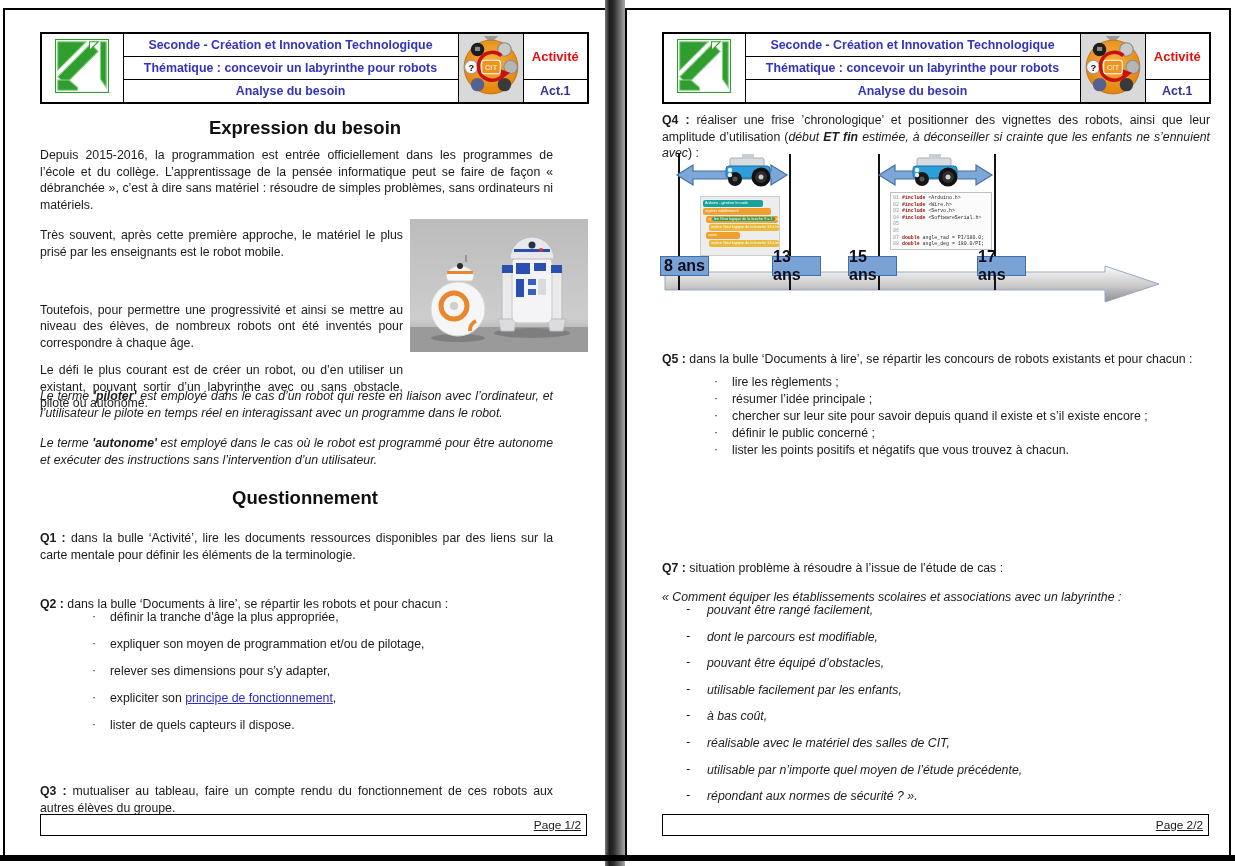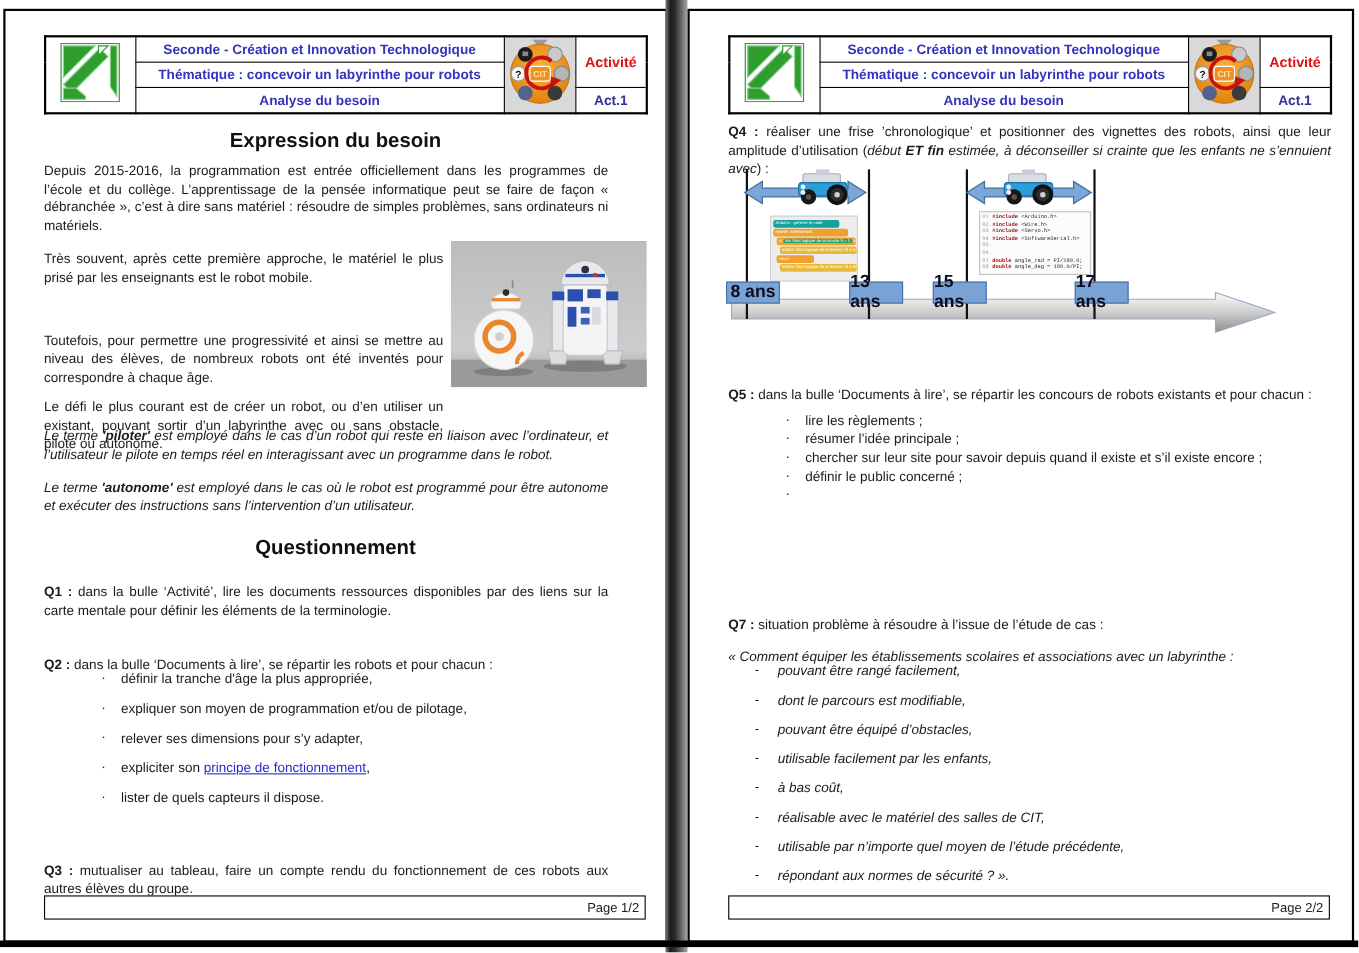--- a/index.html
+++ b/index.html
@@ -29,21 +29,21 @@
   ul.blist{position:absolute;left:85px;margin:0;padding:0;list-style:none;}
   ul.blist li{position:relative;padding-left:20px;font-size:12.3px;line-height:16.3px;text-align:left;}
   ul.blist li .mk{position:absolute;left:2px;top:-1px;}
   ul.q2list li{margin-bottom:10.7px;}
   ul.q5list li{margin-bottom:0.7px;}
   ul.dlist{left:57px;}
   ul.dlist li{padding-left:23px;font-style:italic;margin-bottom:10.3px;}
 
   .ftr{position:absolute;left:35px;top:804px;width:547px;height:22px;border:1.5px solid #000;box-sizing:border-box;display:flex;font-size:11.8px;background:#fff;}
   .ftr .fname{flex:0 0 444px;border-right:1.5px solid #000;display:flex;align-items:center;padding-left:5px;box-sizing:border-box;margin-top:48px;}
-  .ftr .fpage{flex:1;display:flex;align-items:center;justify-content:flex-end;padding-right:5px;}
+  .ftr .fpage{flex:1;display:flex;align-items:center;justify-content:flex-end;padding-right:5px;text-decoration:underline;}
 
   .photo{position:absolute;left:405px;top:209px;width:178px;height:133px;}
 
   
   .timeline{position:absolute;left:35px;top:142px;width:548px;height:164px;}
   .vline{position:absolute;top:2px;width:2px;height:136px;background:#111;}
   .dblarrow{position:absolute;top:11px;height:24px;}
   .robot{position:absolute;top:0;height:36px;}
   .ageband{position:absolute;top:104px;height:20px;width:49px;background:#7ba2d4;border:1.5px solid #3f6fa8;box-sizing:border-box;
     display:flex;align-items:center;justify-content:center;font-size:16px;font-weight:600;color:#0d0d1f;}
@@ -341,21 +341,21 @@
     <div class="ageband" style="left:315px;">17 ans</div>
   </div>
 
   <p class="tb" style="left:35px;top:329px;width:548px;"><span class="ql">Q5 :</span><span> dans la bulle ‘Documents à lire’, se répartir les concours de robots existants et pour chacun :</span></p>
 
   <ul class="blist q5list" style="top:364px;width:490px;">
     <li><span class="mk">·</span><span>lire les règlements ;</span></li>
     <li><span class="mk">·</span><span>résumer l’idée principale ;</span></li>
     <li><span class="mk">·</span><span>chercher sur leur site pour savoir depuis quand il existe et s’il existe encore ;</span></li>
     <li><span class="mk">·</span><span>définir le public concerné ;</span></li>
-    <li><span class="mk">·</span></li>
+    <li><span class="mk">·</span><span>lister les points positifs et négatifs que vous trouvez à chacun.</span></li>
   </ul>
 
 
   <p class="tb" style="left:35px;top:538px;width:548px;"><span class="ql">Q7 :</span><span> situation problème à résoudre à l’issue de l’étude de cas :</span></p>
 
   <p class="tb ital" style="left:35px;top:567px;width:548px;">« Comment équiper les établissements scolaires et associations avec un labyrinthe :</p>
 
   <ul class="blist dlist" style="top:592px;width:500px;">
     <li><span class="mk">-</span><span>pouvant être rangé facilement,</span></li>
     <li><span class="mk">-</span><span>dont le parcours est modifiable,</span></li>

